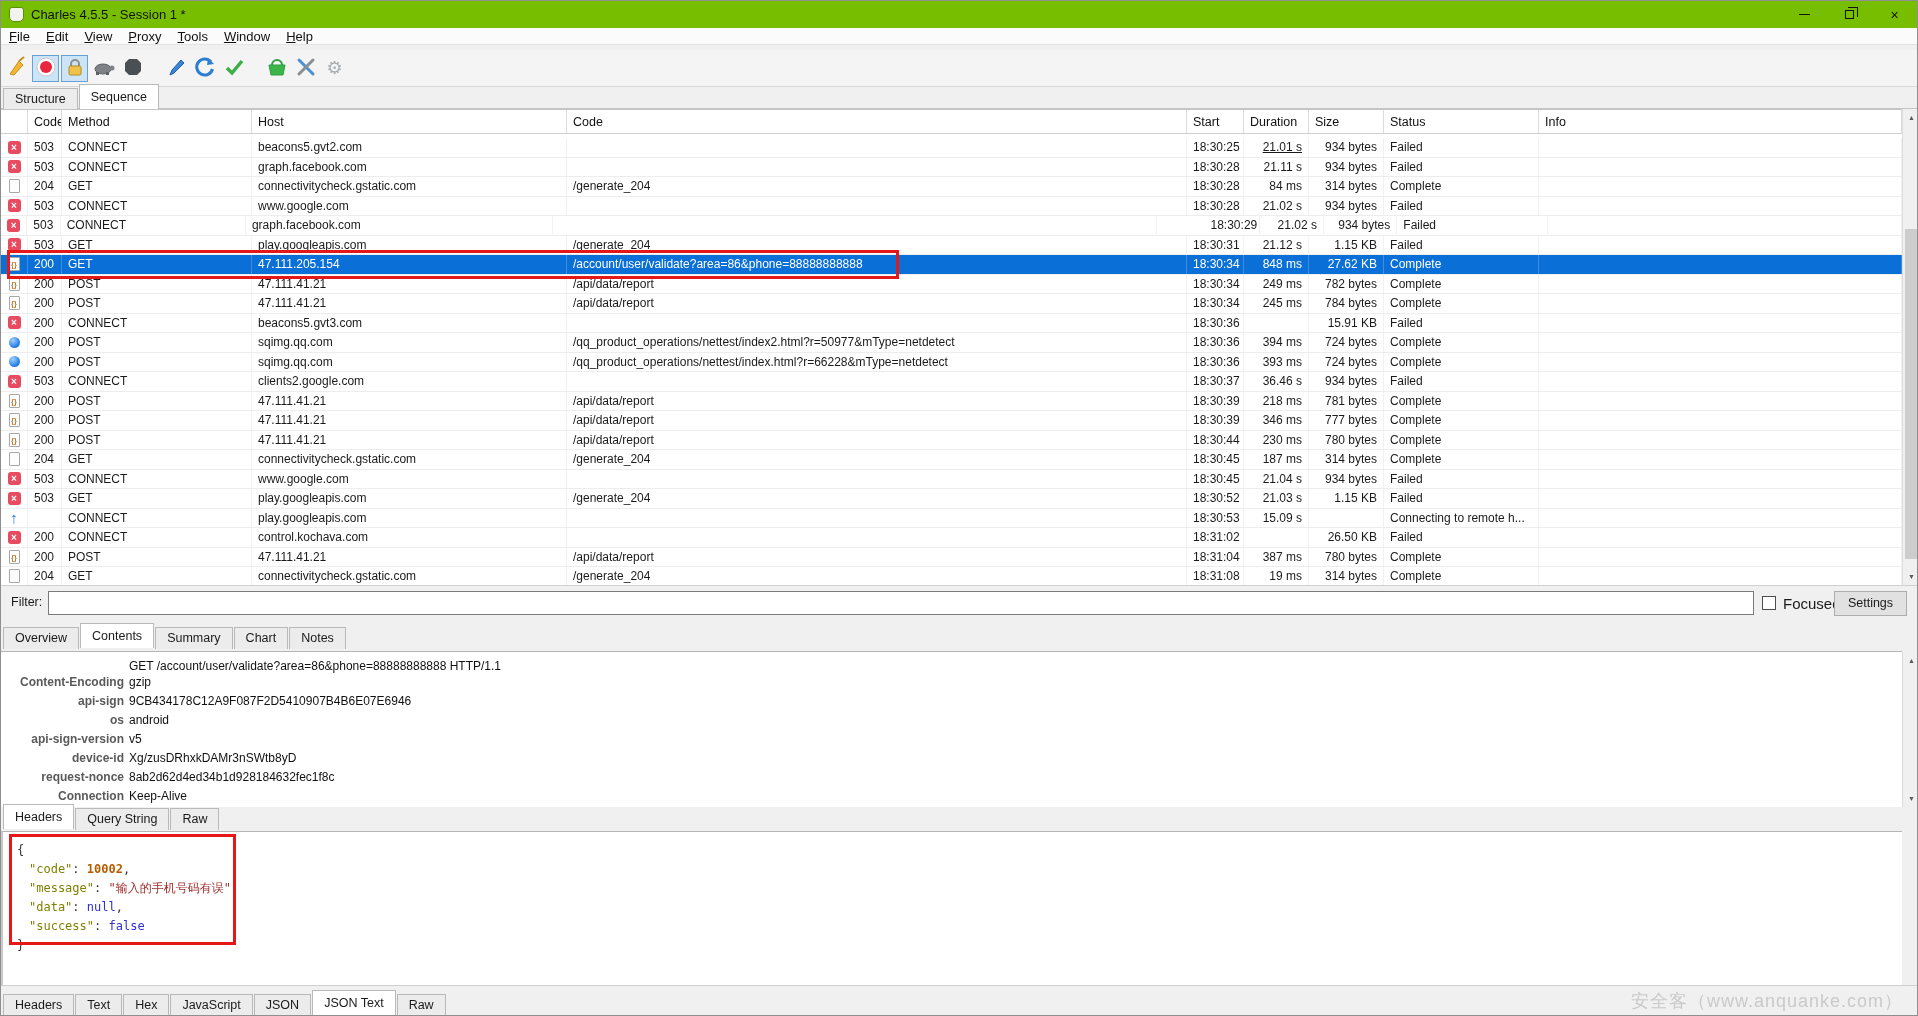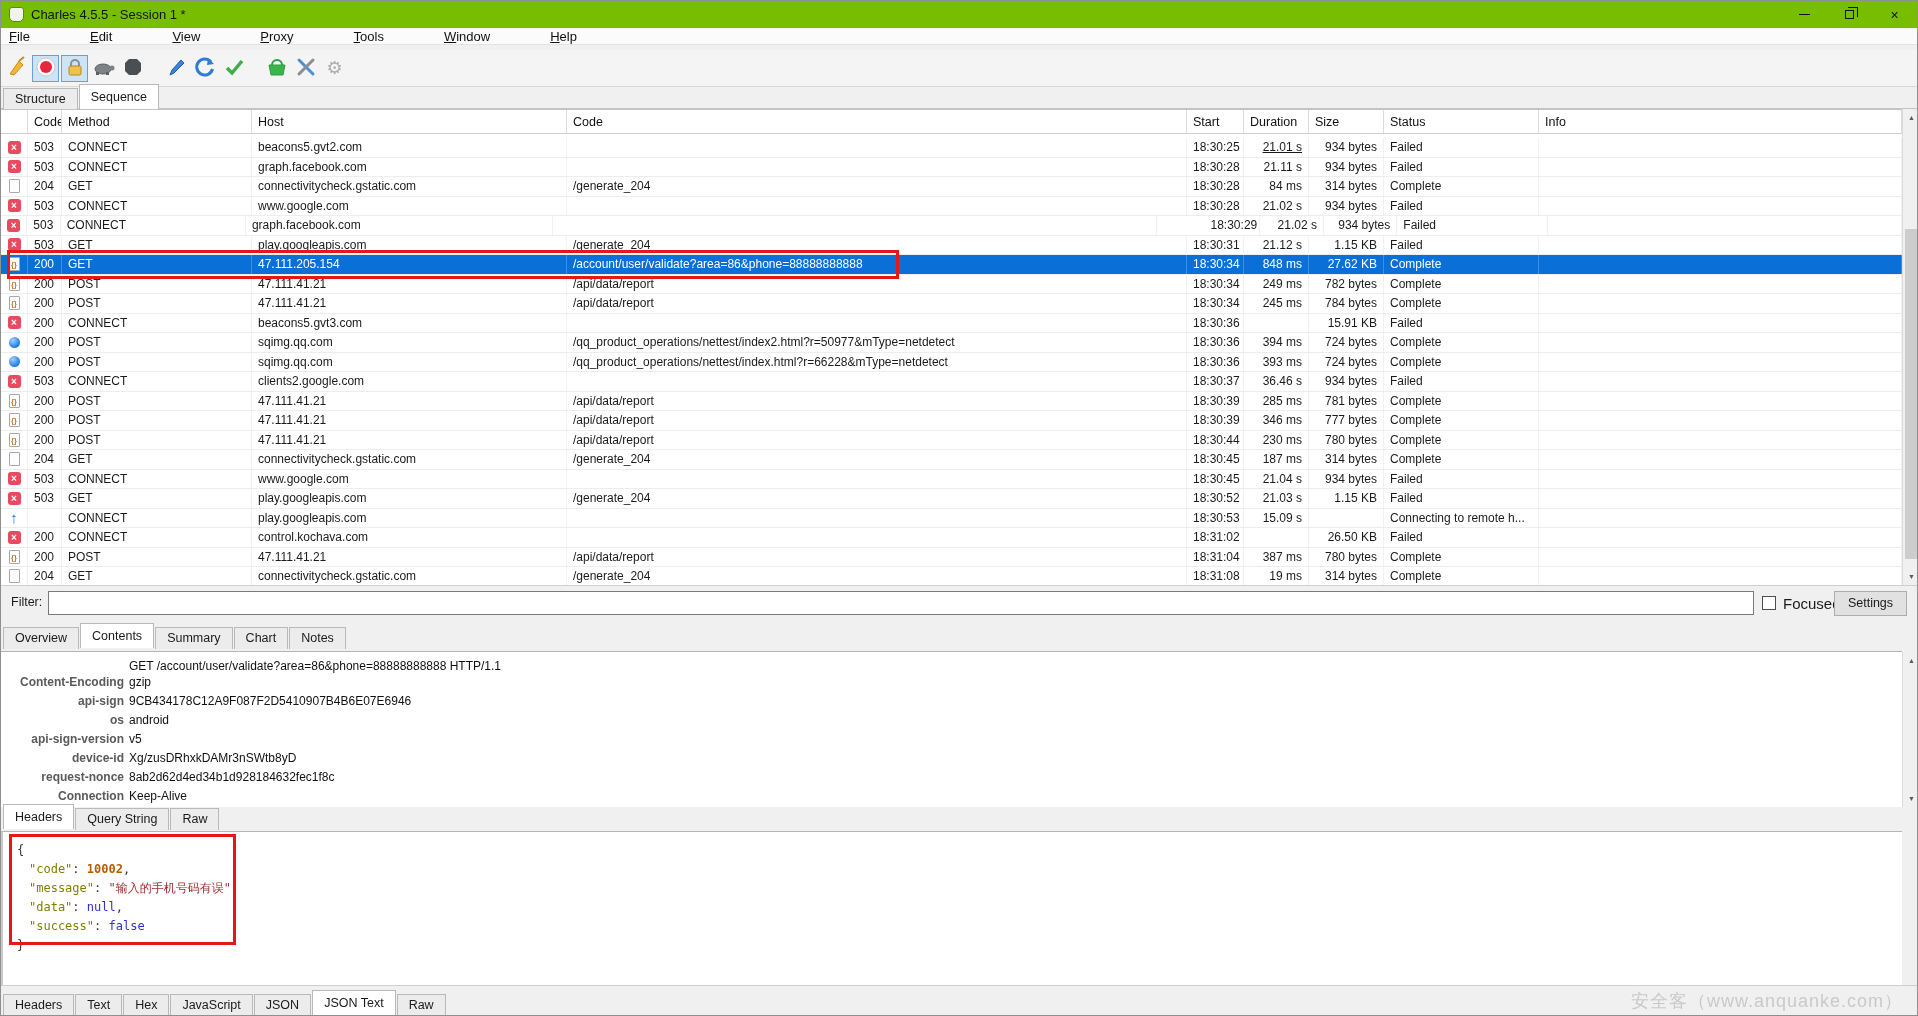--- a/index.html
+++ b/index.html
@@ -12,21 +12,21 @@
   
   .titlebar { position:absolute; left:0; top:0; width:100%; height:27px; background:#78be00; display:flex; align-items:center; }
   .app-icon { width:15px; height:15px; margin:0 7px 0 8px; background:#f2f2ee; border-radius:3px 3px 5px 5px; border:1px solid #5a8f00; }
   .title-text { font-size:13px; color:#111; }
   .win-controls { position:absolute; right:0; top:0; height:27px; display:flex; }
   .win-btn { width:45px; height:27px; display:flex; align-items:center; justify-content:center; color:#111; font-size:14px; }
   .glyph-min { width:11px; height:1px; background:#111; }
   .glyph-restore { width:9px; height:9px; border:1px solid #111; position:relative; background:#78be00; }
   .glyph-restore:before { content:""; position:absolute; left:2px; top:-4px; width:9px; height:9px; border:1px solid #111; border-left:none; border-bottom:none; }
   
-  .menubar { position:absolute; left:0; top:27px; width:100%; height:17px; background:#fbfbfb; border-bottom:1px solid #e3e3e3; display:flex; align-items:center;gap:44px; }
+  .menubar { position:absolute; left:0; top:27px; width:100%; height:17px; background:#fbfbfb; border-bottom:1px solid #e3e3e3; display:flex; align-items:center; }
   .menu-item { padding:2px 8px; font-size:13px; color:#111; }
   .menu-item u { text-decoration:underline; }
   
   .toolbar { position:absolute; left:0; top:49px; width:100%; height:37px; background:#f4f4f4; border-bottom:1px solid #d8d8d8; display:flex; align-items:center; }
   .tool-btn { width:27px; height:27px; margin-left:2px; display:flex; align-items:center; justify-content:center; border:1px solid transparent; }
   .tool-btn.pressed { background:#cde4f7; border:1px solid #66a1d8; }
   .tool-gap { width:14px; }
   .gear-glyph { font-size:18px; color:#a9adb2; line-height:1; }
   
   .tabstrip { position:absolute; display:flex; align-items:flex-end; }
@@ -388,21 +388,21 @@
         </div>
         <div class="trow">
           <div class="tcell c-icon" style="width: 27px;">
             <span class="ic-doc">{}</span>
           </div>
           <div class="tcell" style="width: 34px;">200</div>
           <div class="tcell" style="width: 190px;">POST</div>
           <div class="tcell" style="width: 315px;">47.111.41.21</div>
           <div class="tcell" style="width: 620px;">/api/data/report</div>
           <div class="tcell right" style="width: 57px;">18:30:39</div>
-          <div class="tcell right" style="width: 65px;">285 ms</div>
+          <div class="tcell right" style="width: 65px;">218 ms</div>
           <div class="tcell right" style="width: 75px;">781 bytes</div>
           <div class="tcell" style="width: 155px;">Complete</div>
           <div class="tcell" style="width: 363px;"></div>
         </div>
         <div class="trow">
           <div class="tcell c-icon" style="width: 27px;">
             <span class="ic-doc">{}</span>
           </div>
           <div class="tcell" style="width: 34px;">200</div>
           <div class="tcell" style="width: 190px;">POST</div>

